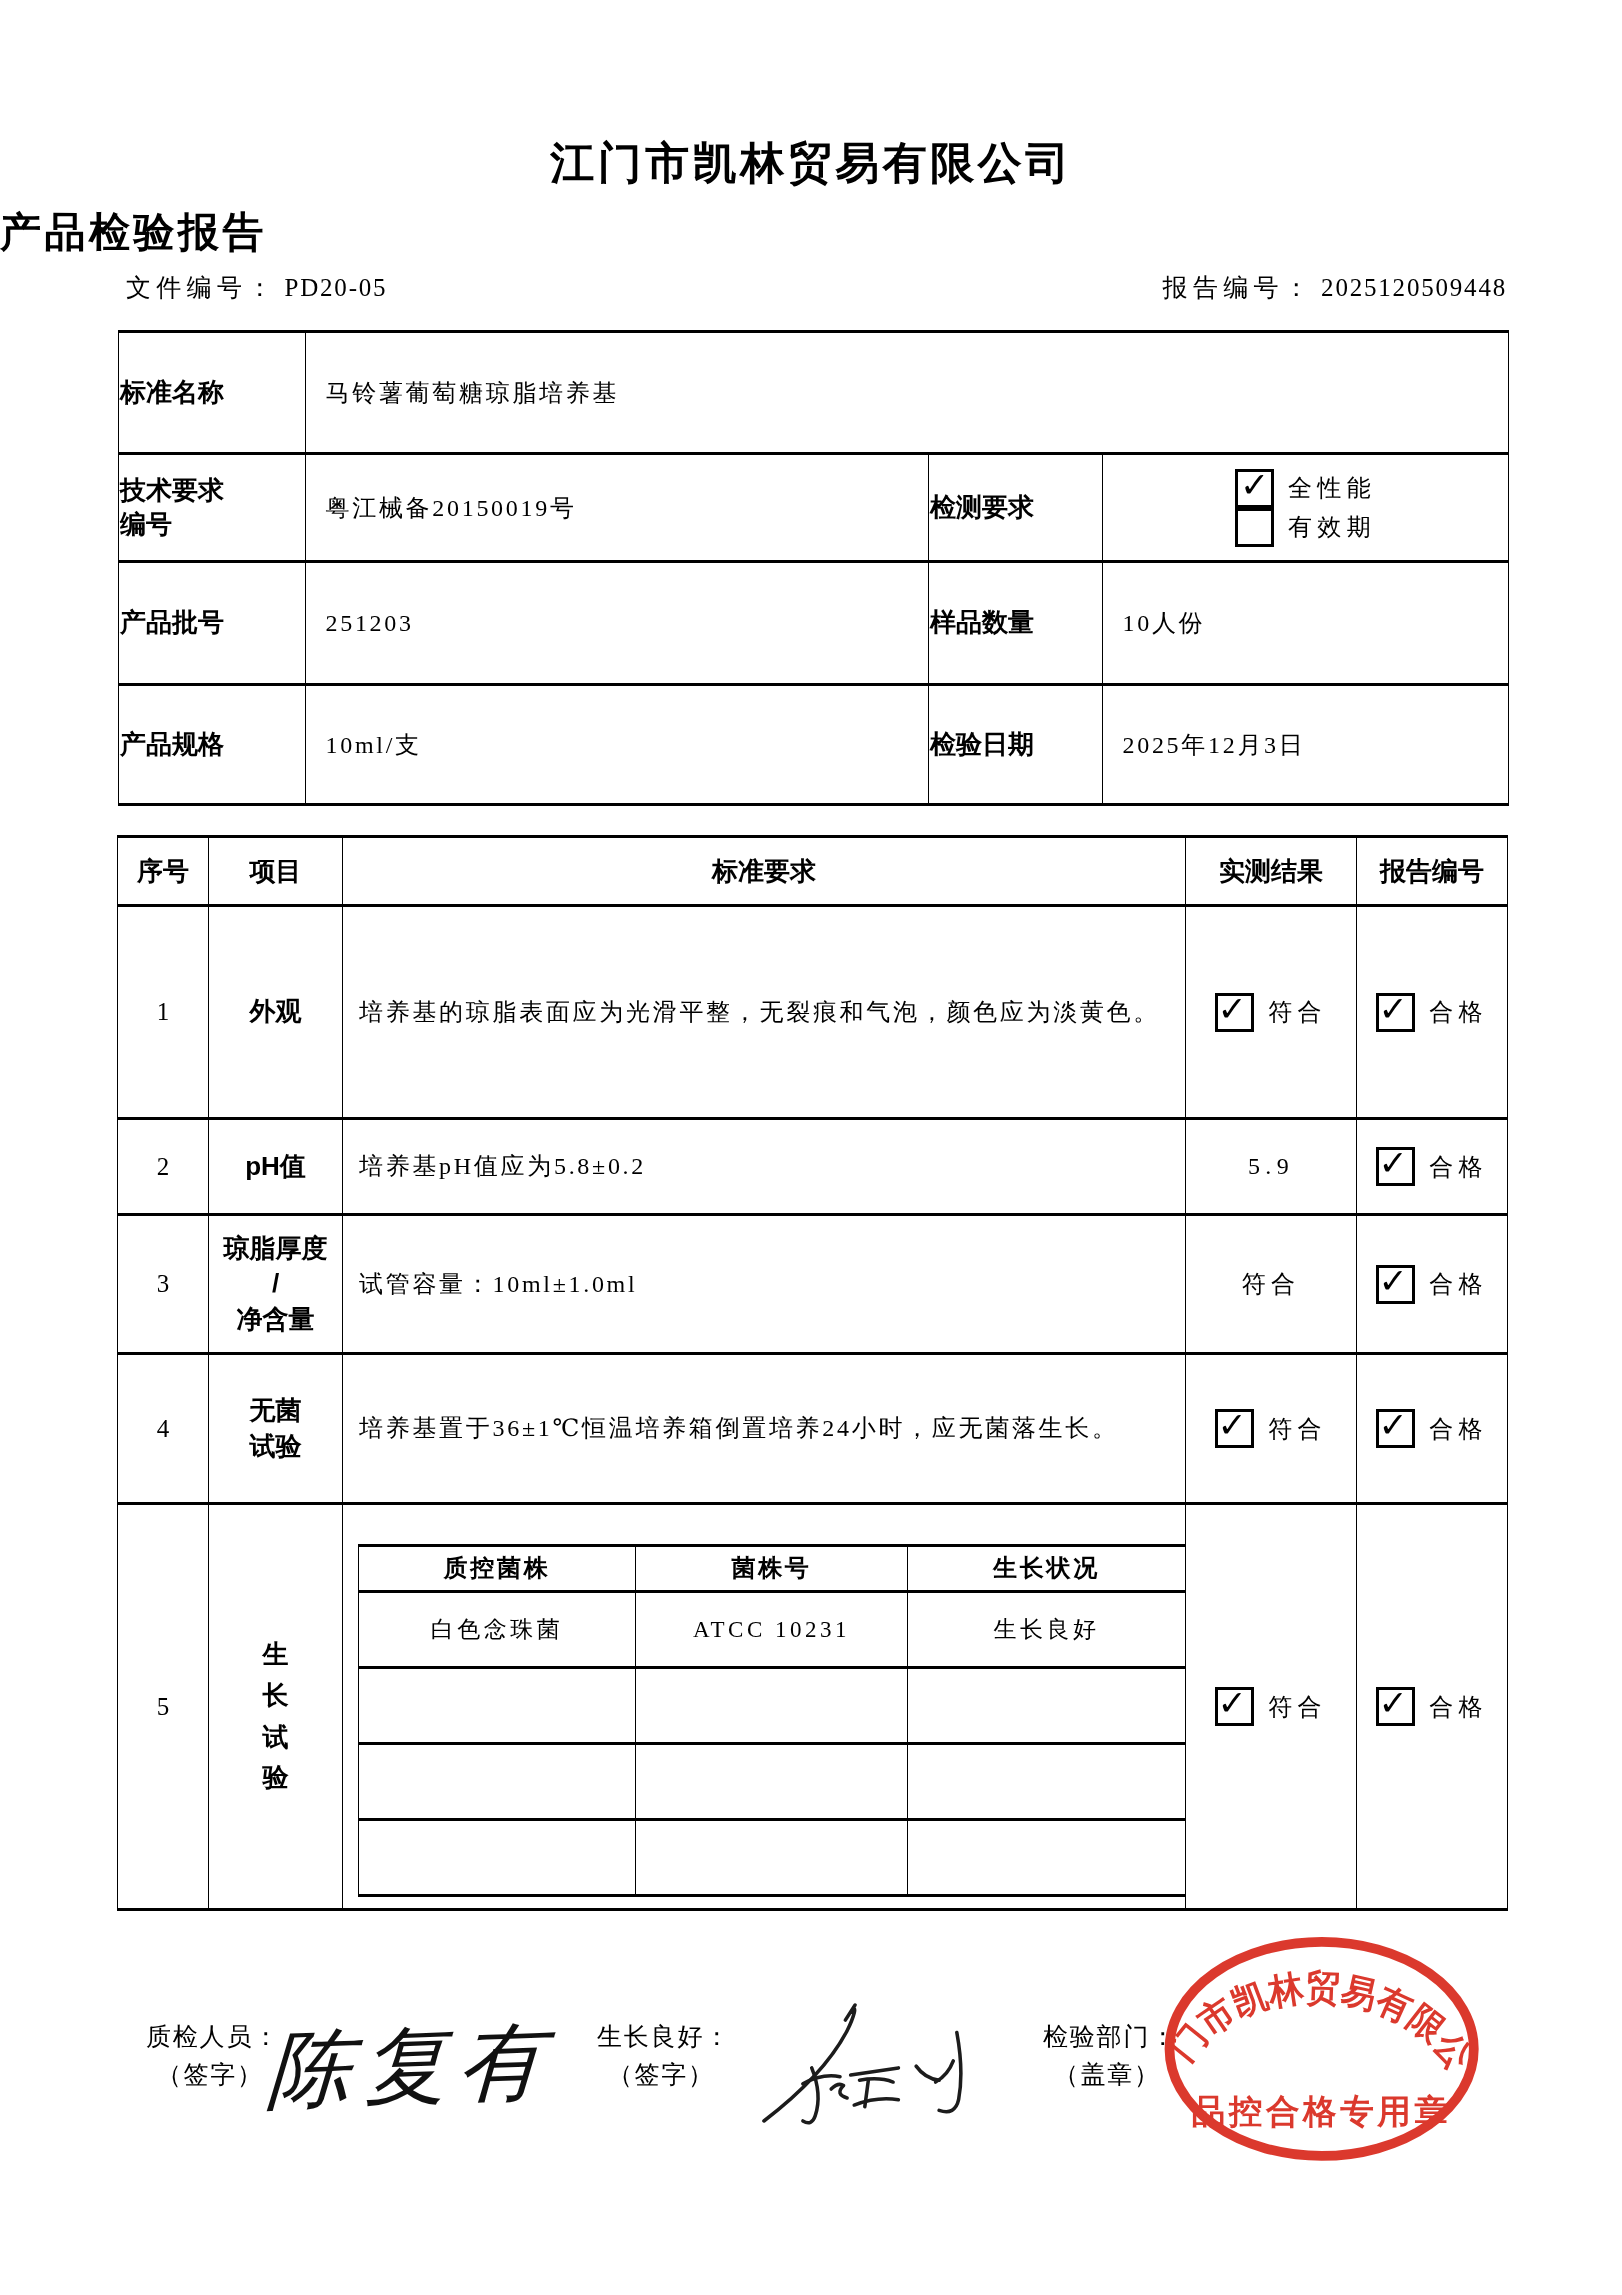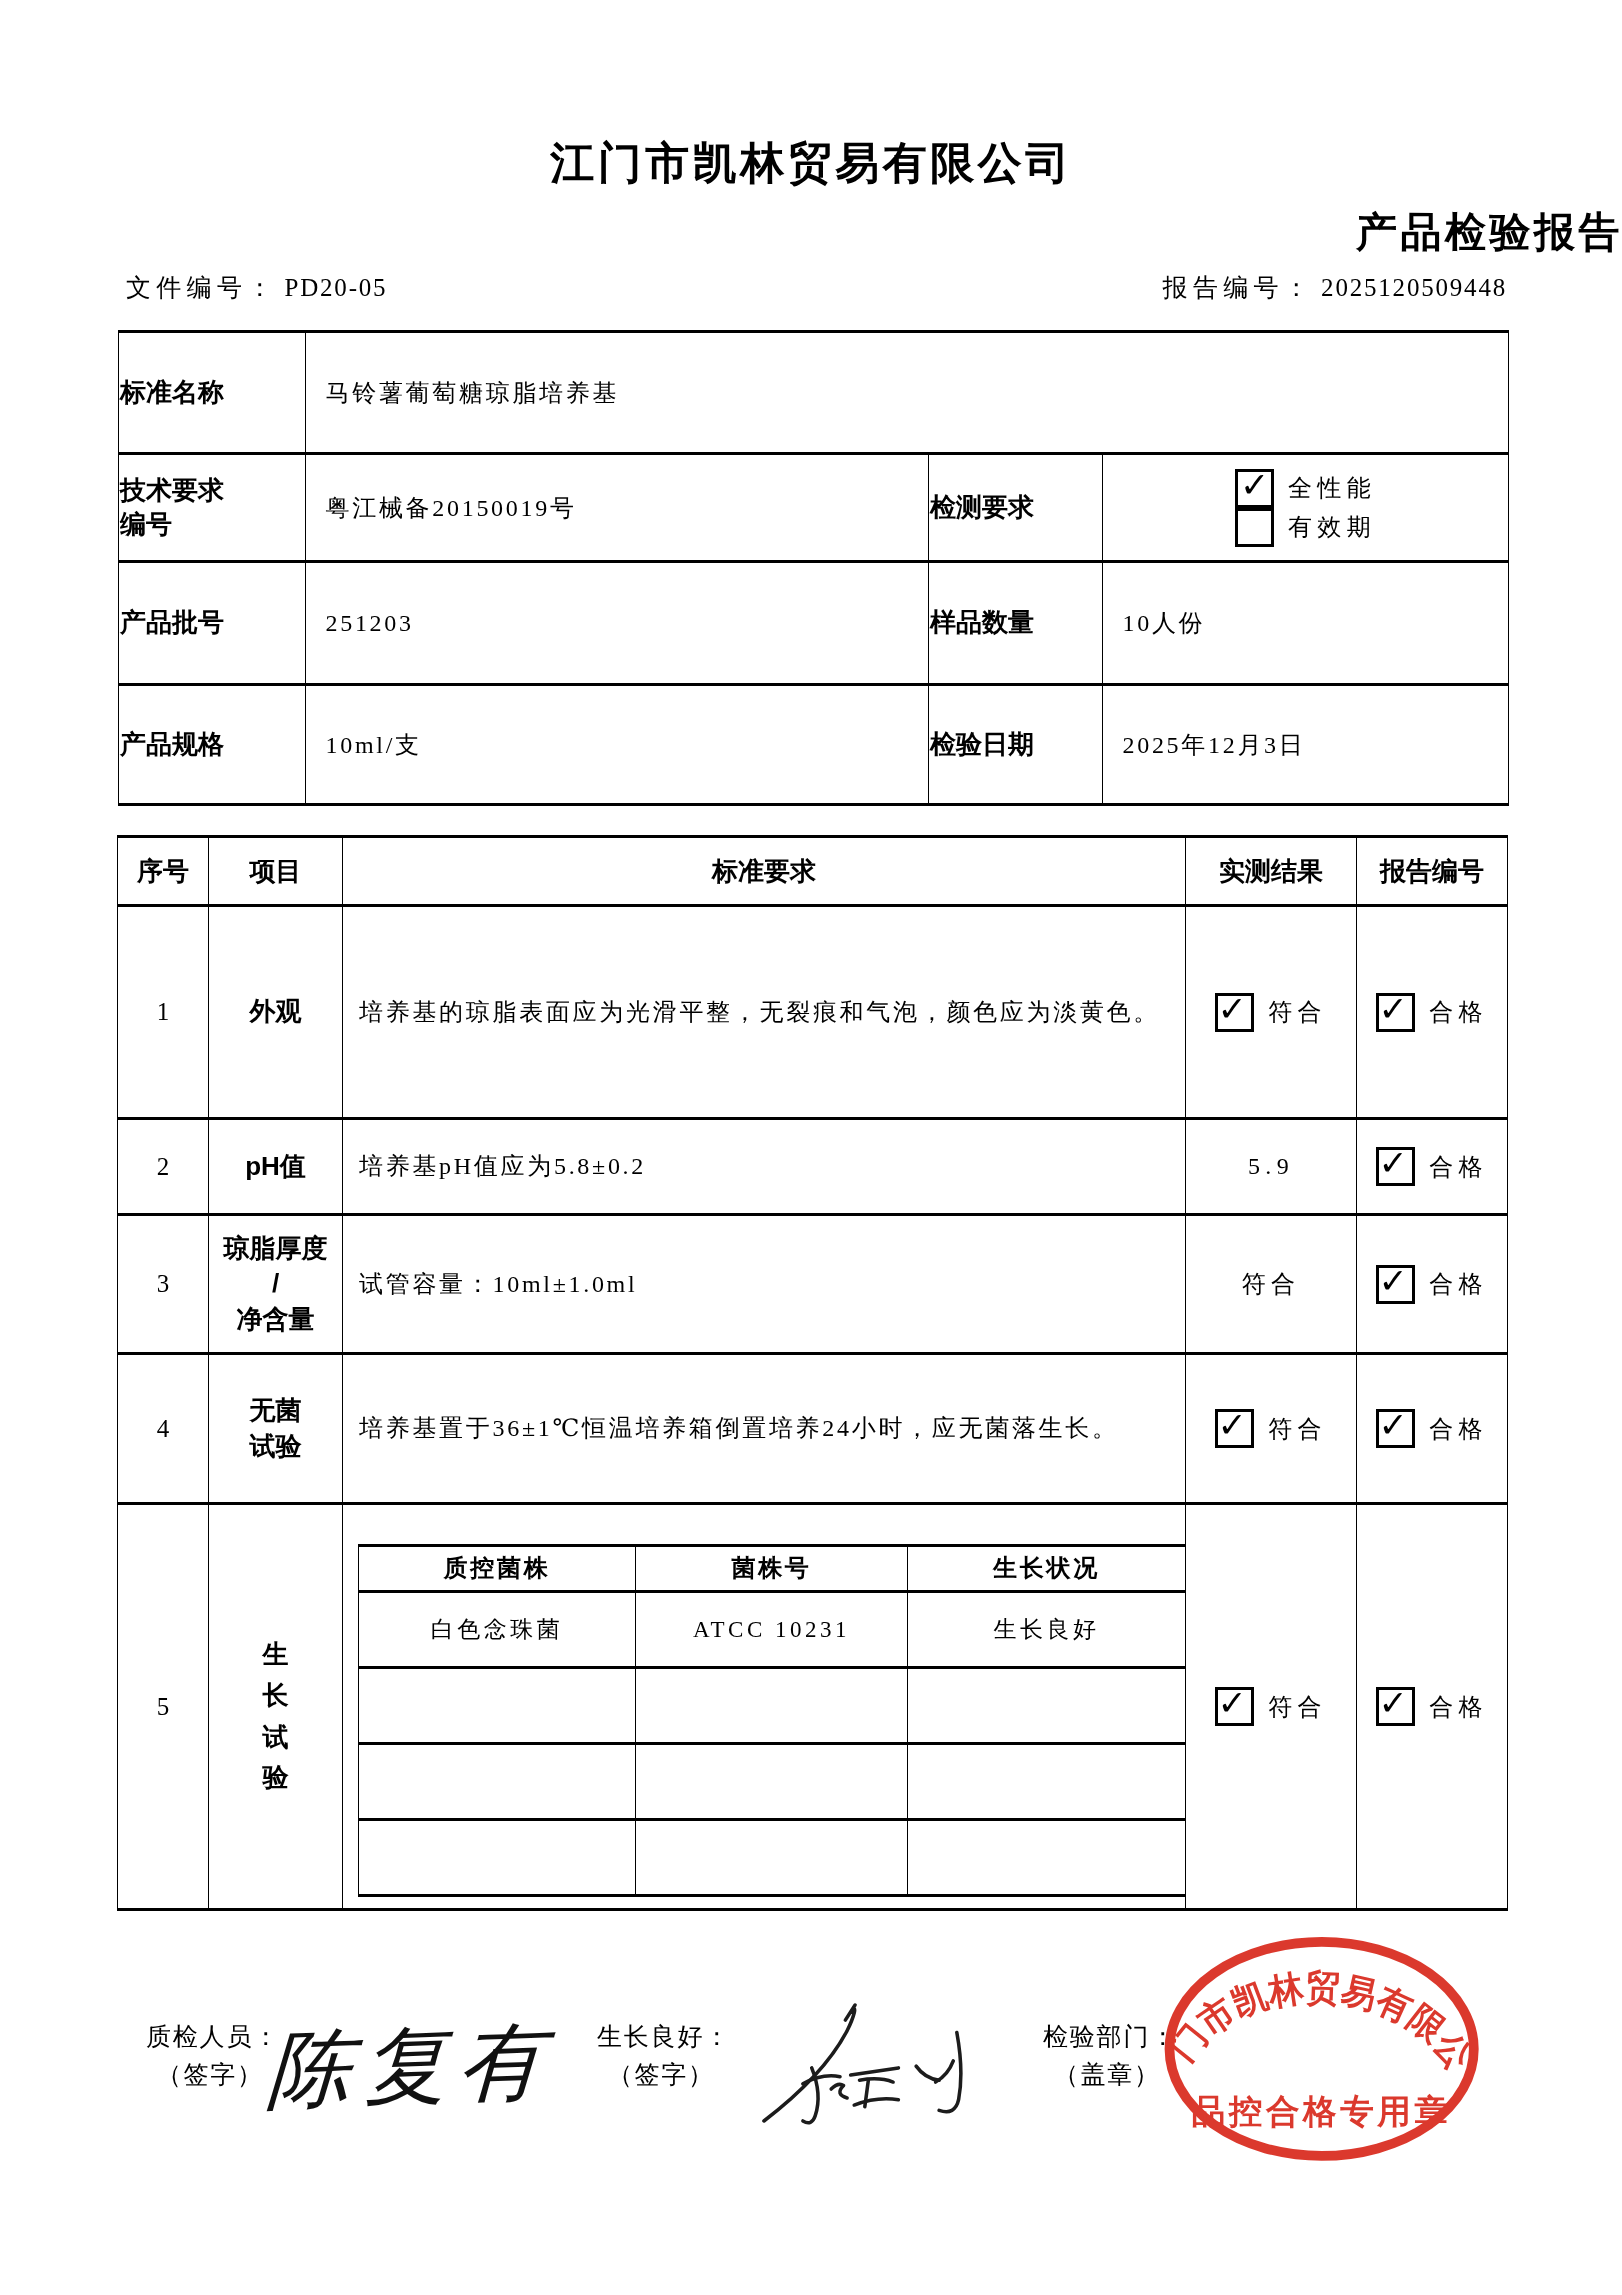--- a/index.html
+++ b/index.html
@@ -2,21 +2,21 @@
 <html style="font-size:14px"><head>
 <meta charset="utf-8">
 <style>
   html,body{margin:0;padding:0;background:#888;}
   .page{position:relative;width:1623px;height:2295px;background:#ffffff;
         font-family:"Liberation Serif","DejaVu Serif",serif;color:#000;overflow:hidden;}
 
   
   .title{position:absolute;left:0;right:0;top:134px;text-align:center;
          font-size:44px;font-weight:900;letter-spacing:3.5px;}
-  .subtitle{position:absolute;left:0;right:0;top:205px;text-align:right;
+  .subtitle{position:absolute;left:0;right:0;top:205px;text-align:left;
          font-size:41px;font-weight:900;letter-spacing:3.5px;}
   .doc-left{position:absolute;left:126px;top:271px;font-size:25px;}
   .doc-right{position:absolute;right:116px;top:271px;font-size:25px;text-align:right;}
   .doc-label{letter-spacing:5.3px;}
   .doc-value{margin-left:7px;letter-spacing:1.8px;text-align:center;}
 
   
   table{border-collapse:collapse;table-layout:fixed;}
   .t1{position:absolute;left:118px;top:330px;width:1389px;}
   .t2{position:absolute;left:117px;top:835px;width:1390px;}

